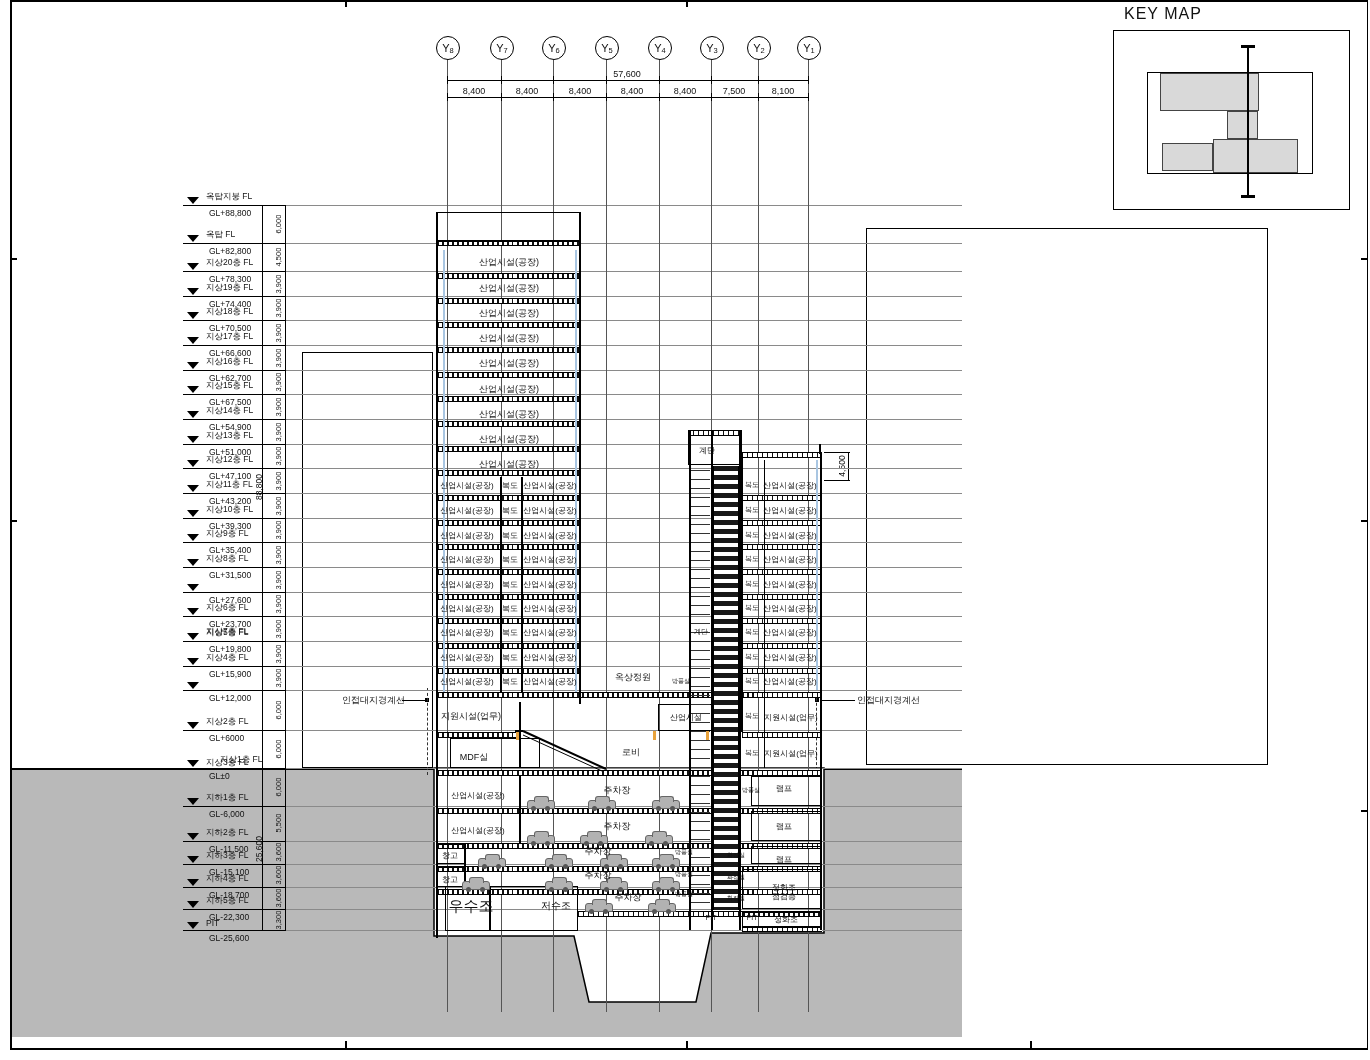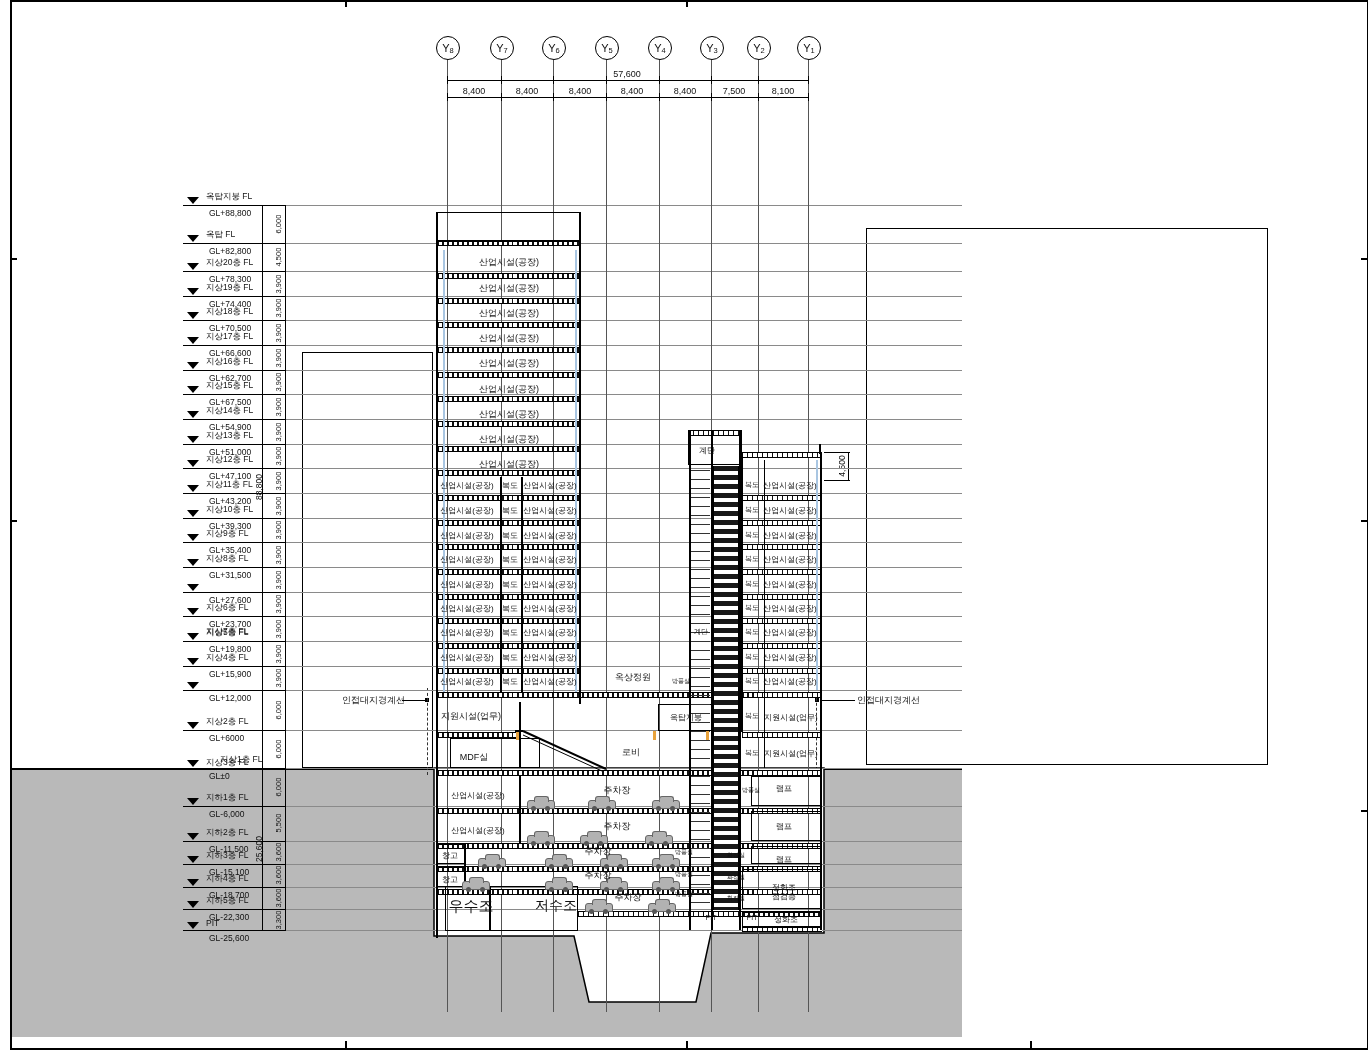--- a/index.html
+++ b/index.html
@@ -291,21 +291,21 @@
       <div class="room" style="left: 790px; top: 608px; font-size: 8px;">산업시설(공장)</div>
       <div class="room" style="left: 752px; top: 632px; font-size: 7px;">복도</div>
       <div class="room" style="left: 790px; top: 632px; font-size: 8px;">산업시설(공장)</div>
       <div class="room" style="left: 752px; top: 657px; font-size: 7px;">복도</div>
       <div class="room" style="left: 790px; top: 657px; font-size: 8px;">산업시설(공장)</div>
       <div class="room" style="left: 752px; top: 681px; font-size: 7px;">복도</div>
       <div class="room" style="left: 790px; top: 681px; font-size: 8px;">산업시설(공장)</div>
       <div class="room" style="left: 633px; top: 677px; font-size: 9px;">옥상정원</div>
       <div class="room" style="left: 681px; top: 681px; font-size: 6px;">방풍실</div>
       <div class="room" style="left: 471px; top: 716px; font-size: 9px;">지원시설(업무)</div>
-      <div class="room" style="left: 686px; top: 717px; font-size: 8px;">옥탑지붕</div>
+      <div class="room" style="left: 686px; top: 717px; font-size: 8px;">산업시설</div>
       <div class="room" style="left: 752px; top: 716px; font-size: 7px;">복도</div>
       <div class="room" style="left: 791px; top: 717px; font-size: 8px;">지원시설(업무)</div>
       <div class="room" style="left: 474px; top: 757px; font-size: 9px;">MDF실</div>
       <div class="room" style="left: 631px; top: 752px; font-size: 9px;">로비</div>
       <div class="room" style="left: 752px; top: 753px; font-size: 7px;">복도</div>
       <div class="room" style="left: 791px; top: 753px; font-size: 8px;">지원시설(업무)</div>
       <div class="room" style="left: 707px; top: 450px; font-size: 8px;">계단</div>
       <div class="room" style="left: 701px; top: 632px; font-size: 7px;">계단</div>
       <div class="room" style="left: 478px; top: 795px; font-size: 8px;">산업시설(공장)</div>
       <div class="room" style="left: 617px; top: 790px; font-size: 9px;">주차장</div>
@@ -319,21 +319,21 @@
       <div class="room" style="left: 784px; top: 859px; font-size: 8px;">램프</div>
       <div class="room" style="left: 736px; top: 855px; font-size: 6px;">화장실</div>
       <div class="room" style="left: 684px; top: 852px; font-size: 6px;">방풍실</div>
       <div class="room" style="left: 450px; top: 879px; font-size: 8px;">창고</div>
       <div class="room" style="left: 598px; top: 875px; font-size: 9px;">주차장</div>
       <div class="room" style="left: 784px; top: 887px; font-size: 8px;">정화조</div>
       <div class="room" style="left: 784px; top: 896px; font-size: 8px;">점검층</div>
       <div class="room" style="left: 736px; top: 877px; font-size: 6px;">화장실</div>
       <div class="room" style="left: 684px; top: 874px; font-size: 6px;">방풍실</div>
       <div class="room" style="left: 471px; top: 906px; font-size: 15px;">우수조</div>
-      <div class="room" style="left: 556px; top: 906px; font-size: 14px;">저수조</div>
+      <div class="room" style="left: 556px; top: 906px; font-size: 10px;">저수조</div>
       <div class="room" style="left: 628px; top: 897px; font-size: 9px;">주차장</div>
       <div class="room" style="left: 711px; top: 917px; font-size: 7px;">PIT</div>
       <div class="room" style="left: 752px; top: 917px; font-size: 7px;">PIT</div>
       <div class="room" style="left: 786px; top: 919px; font-size: 8px;">정화조</div>
       <div class="room" style="left: 736px; top: 898px; font-size: 6px;">화장실</div>
       <div class="room" style="left: 684px; top: 894px; font-size: 6px;">방풍실</div>
     </div>
   <div id="layer-levels" style="position:absolute;z-index:6;">
       <div class="lvl-under" style="left: 183px; top: 205px; width: 103px;"></div>
       <div class="tri" style="left: 187px; top: 197px;"></div>
@@ -517,14 +517,25 @@
   <div class="ann" style="left:342px;top:694px;">인접대지경계선</div>
   <div class="dimline" style="left:402px;top:700px;width:24px;height:1px;"></div>
   <div class="tick" style="left:425px;top:698px;width:4px;height:4px;"></div>
   <div class="dashv" style="left:427px;top:688px;height:87px;"></div>
   <div class="ann" style="left:857px;top:694px;">인접대지경계선</div>
   <div class="dimline" style="left:820px;top:700px;width:35px;height:1px;"></div>
   <div class="tick" style="left:815px;top:698px;width:4px;height:4px;"></div>
   <div class="dashv" style="left:816px;top:688px;height:87px;"></div>
   <div class="bluemark" style="left:815px;top:771px;"></div>
 
+  <div style="position:absolute;left:1113px;top:30px;width:235px;height:178px;border:1.5px solid #000;background:#fff;z-index:7;">
+    <div class="keymap-title" style="left:10px;top:-26px;position:absolute;">KEY MAP</div>
+    <div class="box" style="left:33px;top:41px;width:166px;height:102px;border-width:1.6px;"></div>
+    <div class="kmgray" style="left:46px;top:42px;width:99px;height:38px;"></div>
+    <div class="kmgray" style="left:113px;top:80px;width:31px;height:28px;"></div>
+    <div class="kmgray" style="left:99px;top:108px;width:85px;height:34px;"></div>
+    <div class="kmgray" style="left:48px;top:112px;width:51px;height:28px;"></div>
+    <div class="frameline" style="left:133px;top:15px;width:1.5px;height:151px;"></div>
+    <div class="frameline" style="left:127px;top:14px;width:14px;height:2.5px;"></div>
+    <div class="frameline" style="left:127px;top:164px;width:14px;height:2.5px;"></div>
+  </div>
 
 </div>
 
 </body></html>

